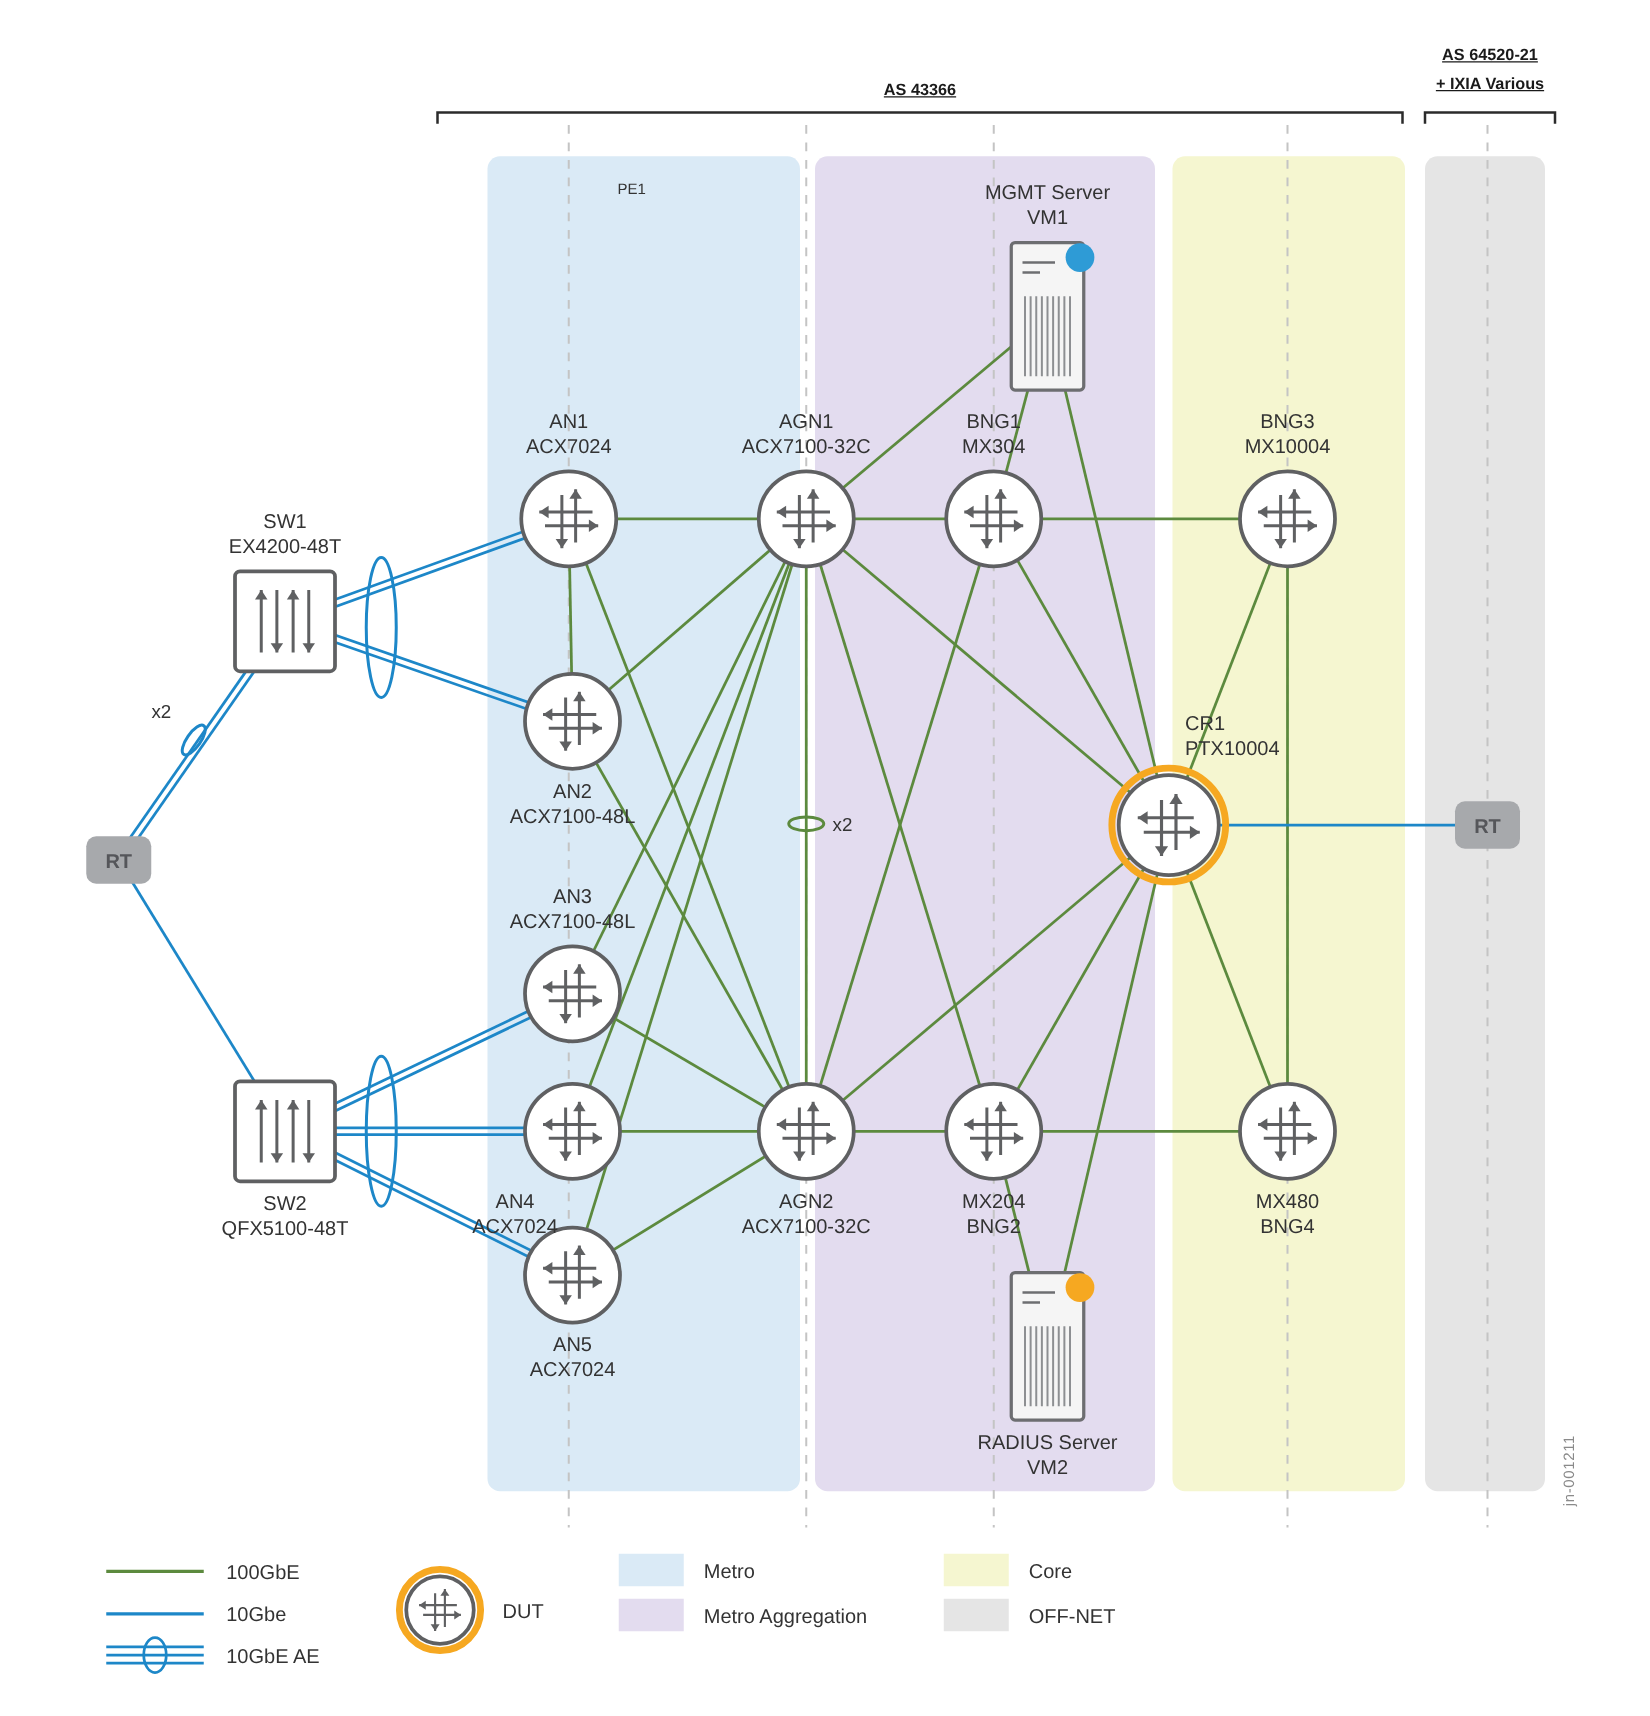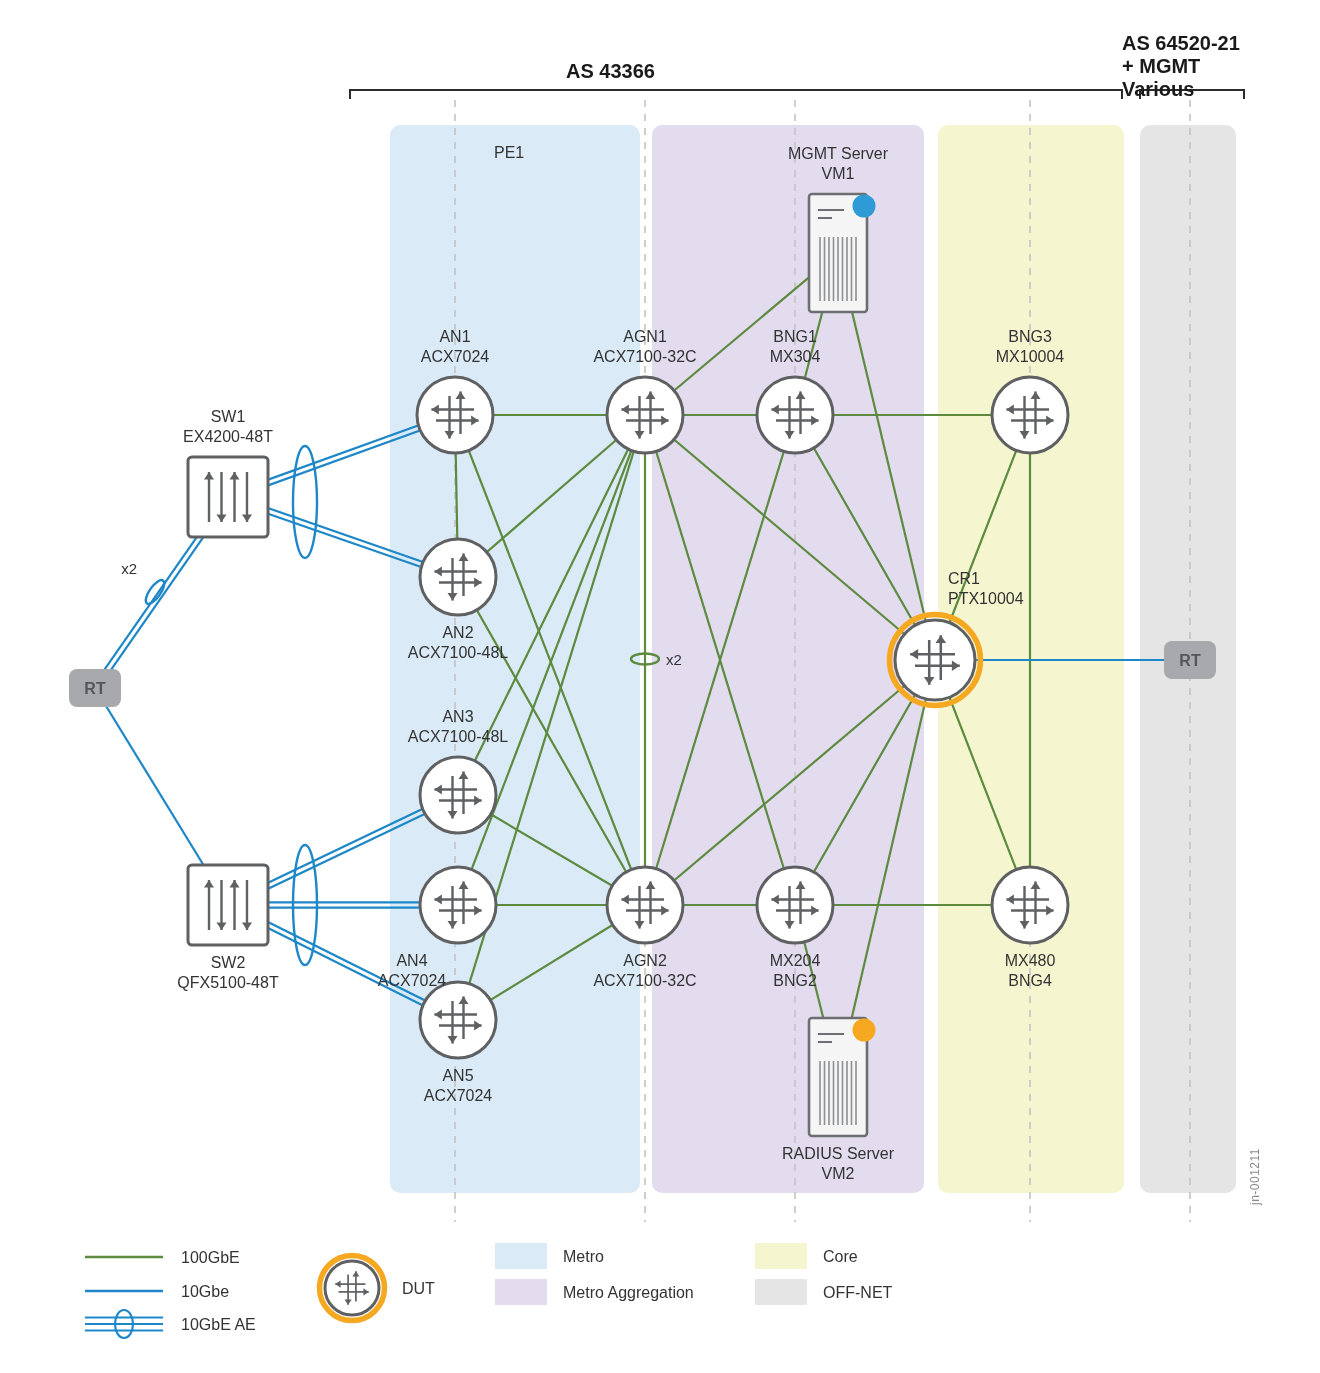--- a/index.html
+++ b/index.html
@@ -1,20 +1,20 @@
 <!DOCTYPE html>
 <html><head>
 <meta charset="utf-8">
 <style>
   html,body{margin:0;padding:0;background:#ffffff;}
   .stage{position:relative;width:1320px;height:1373px;background:#fff;font-family:"Liberation Sans",sans-serif;overflow:hidden;}
   .stage svg{position:absolute;left:0;top:0;}
   svg text{font-family:"Liberation Sans",sans-serif;}
-  .as-label{position:absolute;font-weight:bold;font-size:20px;color:#1a1a1a;line-height:23px;}
-  .pe1{position:absolute;font-size:16px;color:#333;}
+  .as-label{position:absolute;font-weight:bold;font-size:13px;color:#1a1a1a;text-align:center;line-height:23px;text-decoration:underline;}
+  .pe1{position:absolute;font-size:12px;color:#333;}
   .code{position:absolute;font-size:12px;color:#8a8a8a;writing-mode:vertical-rl;transform:rotate(180deg);letter-spacing:.5px;height:100px;}
 </style>
 </head>
 <body>
 
 <div class="stage">
   <svg id="diagram" width="1320" height="1373" viewBox="0 0 1320 1373">
       <g>
         <rect x="390" y="125" width="250" height="1068" rx="10" fill="#daeaf6"></rect>
         <rect x="652" y="125" width="272" height="1068" rx="10" fill="#e3dcef"></rect>
@@ -452,17 +452,17 @@
         <text x="563" y="1298" fill="#333333" font-size="16" text-anchor="start" font-weight="normal">Metro Aggregation</text>
         <rect x="755" y="1243" width="52" height="26" fill="#f5f6d0"></rect>
         <text x="823" y="1262" fill="#333333" font-size="16" text-anchor="start" font-weight="normal">Core</text>
         <rect x="755" y="1279" width="52" height="26" fill="#e5e5e5"></rect>
         <text x="823" y="1298" fill="#333333" font-size="16" text-anchor="start" font-weight="normal">OFF-NET</text>
       </g>
     </svg>
   <div class="as-label" style="left:566px;top:60px;width:340px;">AS 43366</div>
   <div class="as-label" style="left:1122px;top:32px;width:140px;">
     <div>AS 64520-21</div>
-    <div>+ MGMT Various</div>
+    <div>+ IXIA Various</div>
   </div>
   <div class="pe1" style="left:494px;top:144px;">PE1</div>
   <div class="code" style="left:1248px;top:1105px;">jn-001211</div>
 </div>
 
 </body></html>

